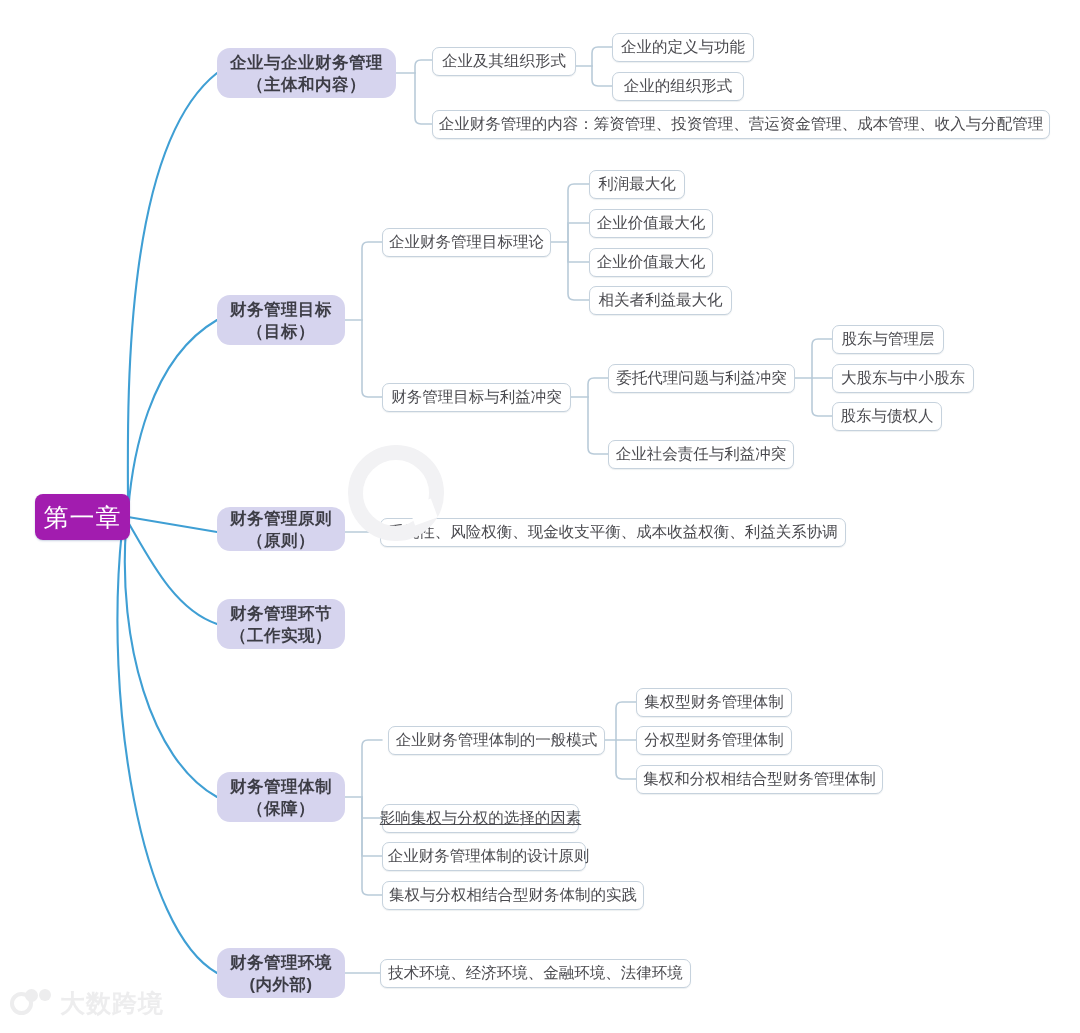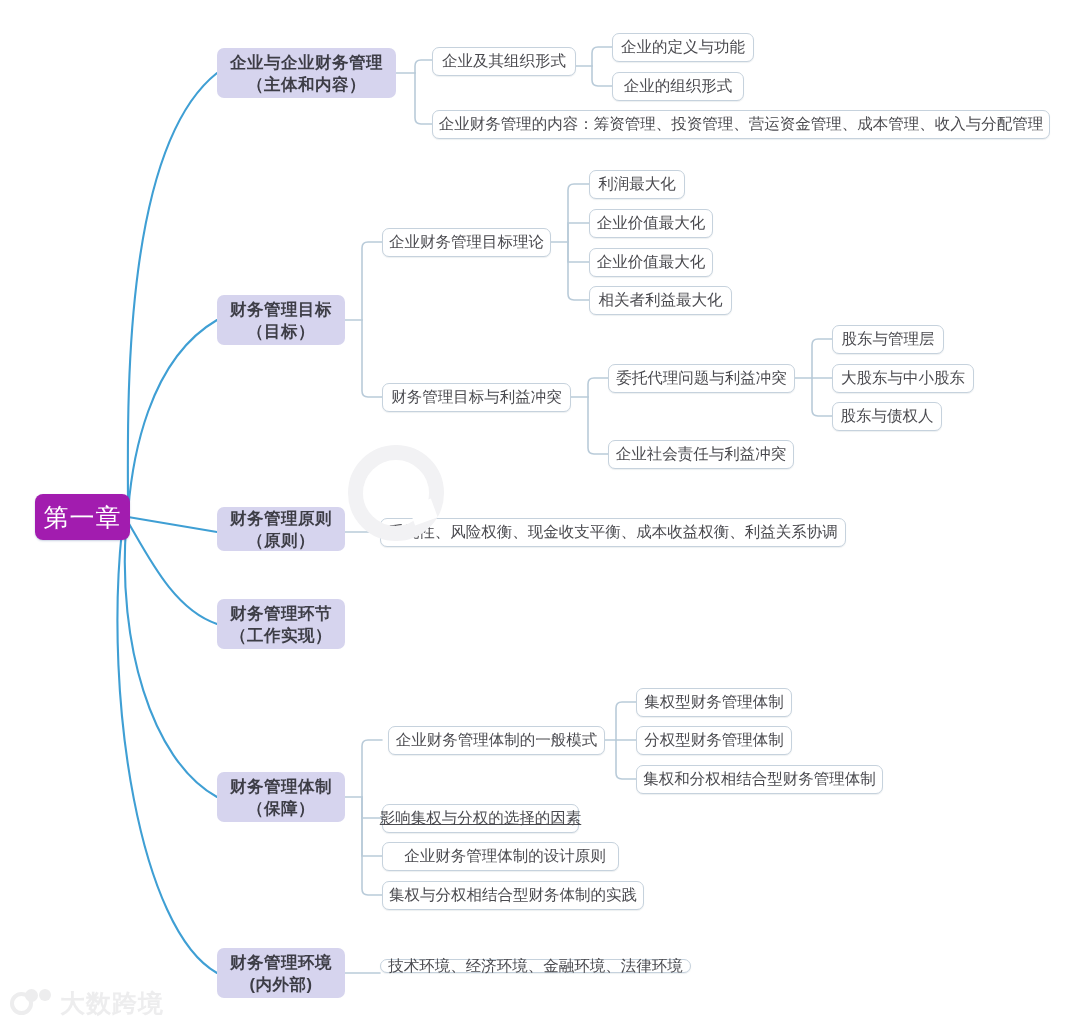--- a/index.html
+++ b/index.html
@@ -31,21 +31,21 @@
     font-size:25px;
     font-weight:400;
     letter-spacing:1px;
     box-shadow:0 1px 2px rgba(40,70,140,.25);
   }
 
   
   .branch{
     background:#d6d4ee;
     color:#3d3d46;
-    border-radius:7px;
+    border-radius:13px;
     font-size:16.5px;
     font-weight:bold;
     line-height:1.35;
     flex-direction:column;
     letter-spacing:.5px;
   }
   .branch .l2{font-weight:bold;}
 
   
   .leaf{
@@ -231,28 +231,28 @@
 
   <div class="node branch" style="left:217px;top:772px;width:128px;height:50px;">
     <span>财务管理体制</span>
     <span class="l2">（保障）</span>
   </div>
   <div class="node leaf" style="left:382px;top:726px;width:217px;height:29px;margin-left:6px;">企业财务管理体制的一般模式</div>
   <div class="node leaf" style="left:636px;top:688px;width:156px;height:29px;">集权型财务管理体制</div>
   <div class="node leaf" style="left:636px;top:726px;width:156px;height:29px;">分权型财务管理体制</div>
   <div class="node leaf" style="left:636px;top:765px;width:247px;height:29px;">集权和分权相结合型财务管理体制</div>
   <div class="node leaf" style="left:382px;top:804px;width:197px;height:29px;text-decoration:underline;">影响集权与分权的选择的因素</div>
-  <div class="node leaf" style="left:382px;top:842px;width:237px;height:29px;padding-left:20px;">企业财务管理体制的设计原则</div>
+  <div class="node leaf" style="left:382px;top:842px;width:204px;height:29px;padding-left:20px;">企业财务管理体制的设计原则</div>
   <div class="node leaf" style="left:382px;top:881px;width:262px;height:29px;">集权与分权相结合型财务体制的实践</div>
 
   <div class="node branch" style="left:217px;top:948px;width:128px;height:50px;">
     <span>财务管理环境</span>
     <span class="l2">(内外部)</span>
   </div>
-  <div class="node leaf" style="left:380px;top:959px;width:311px;height:14px;">技术环境、经济环境、金融环境、法律环境</div>
+  <div class="node leaf" style="left:380px;top:959px;width:311px;height:29px;">技术环境、经济环境、金融环境、法律环境</div>
 
   <div class="wm-center">
     <div class="ring"></div>
   </div>
 
   <div class="wm-bottom">
     <div class="mark">
       <div class="c1"></div>
         <div class="c2"></div>
         <div class="c3"></div>

